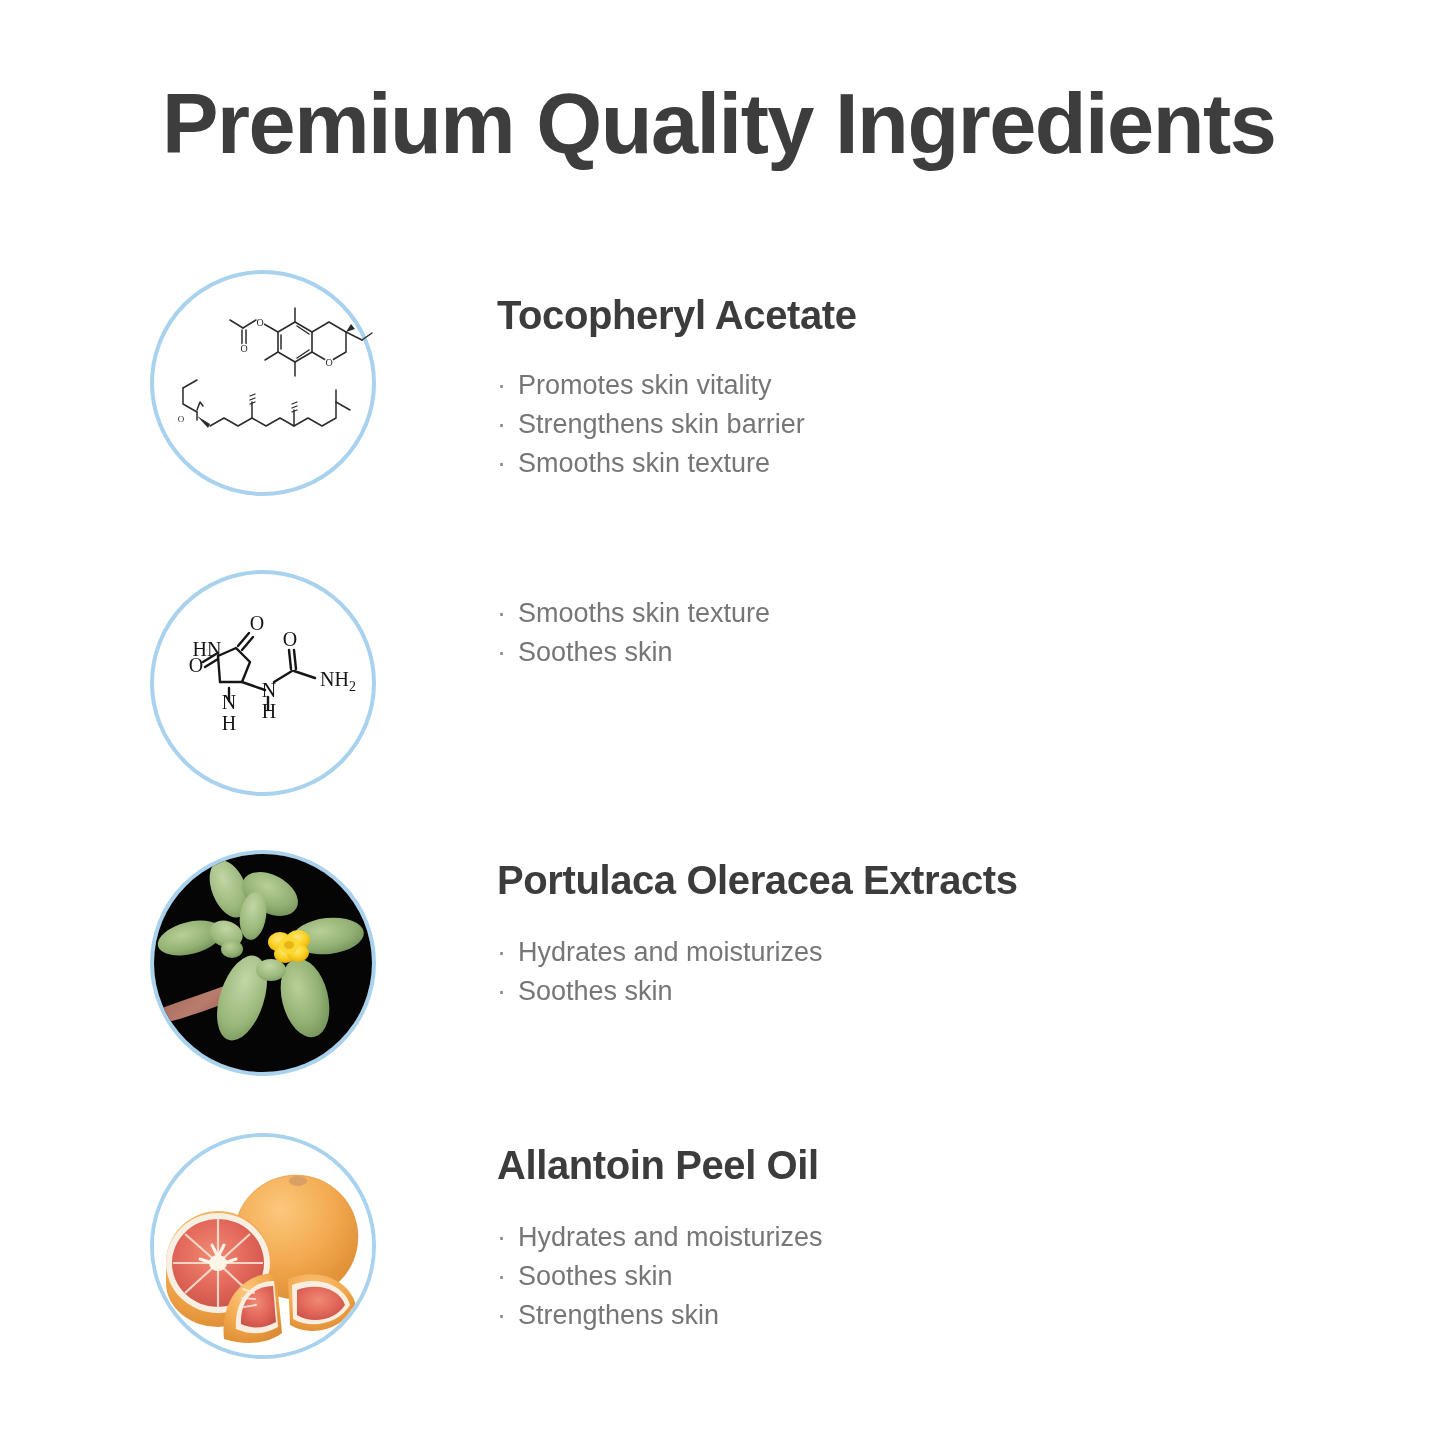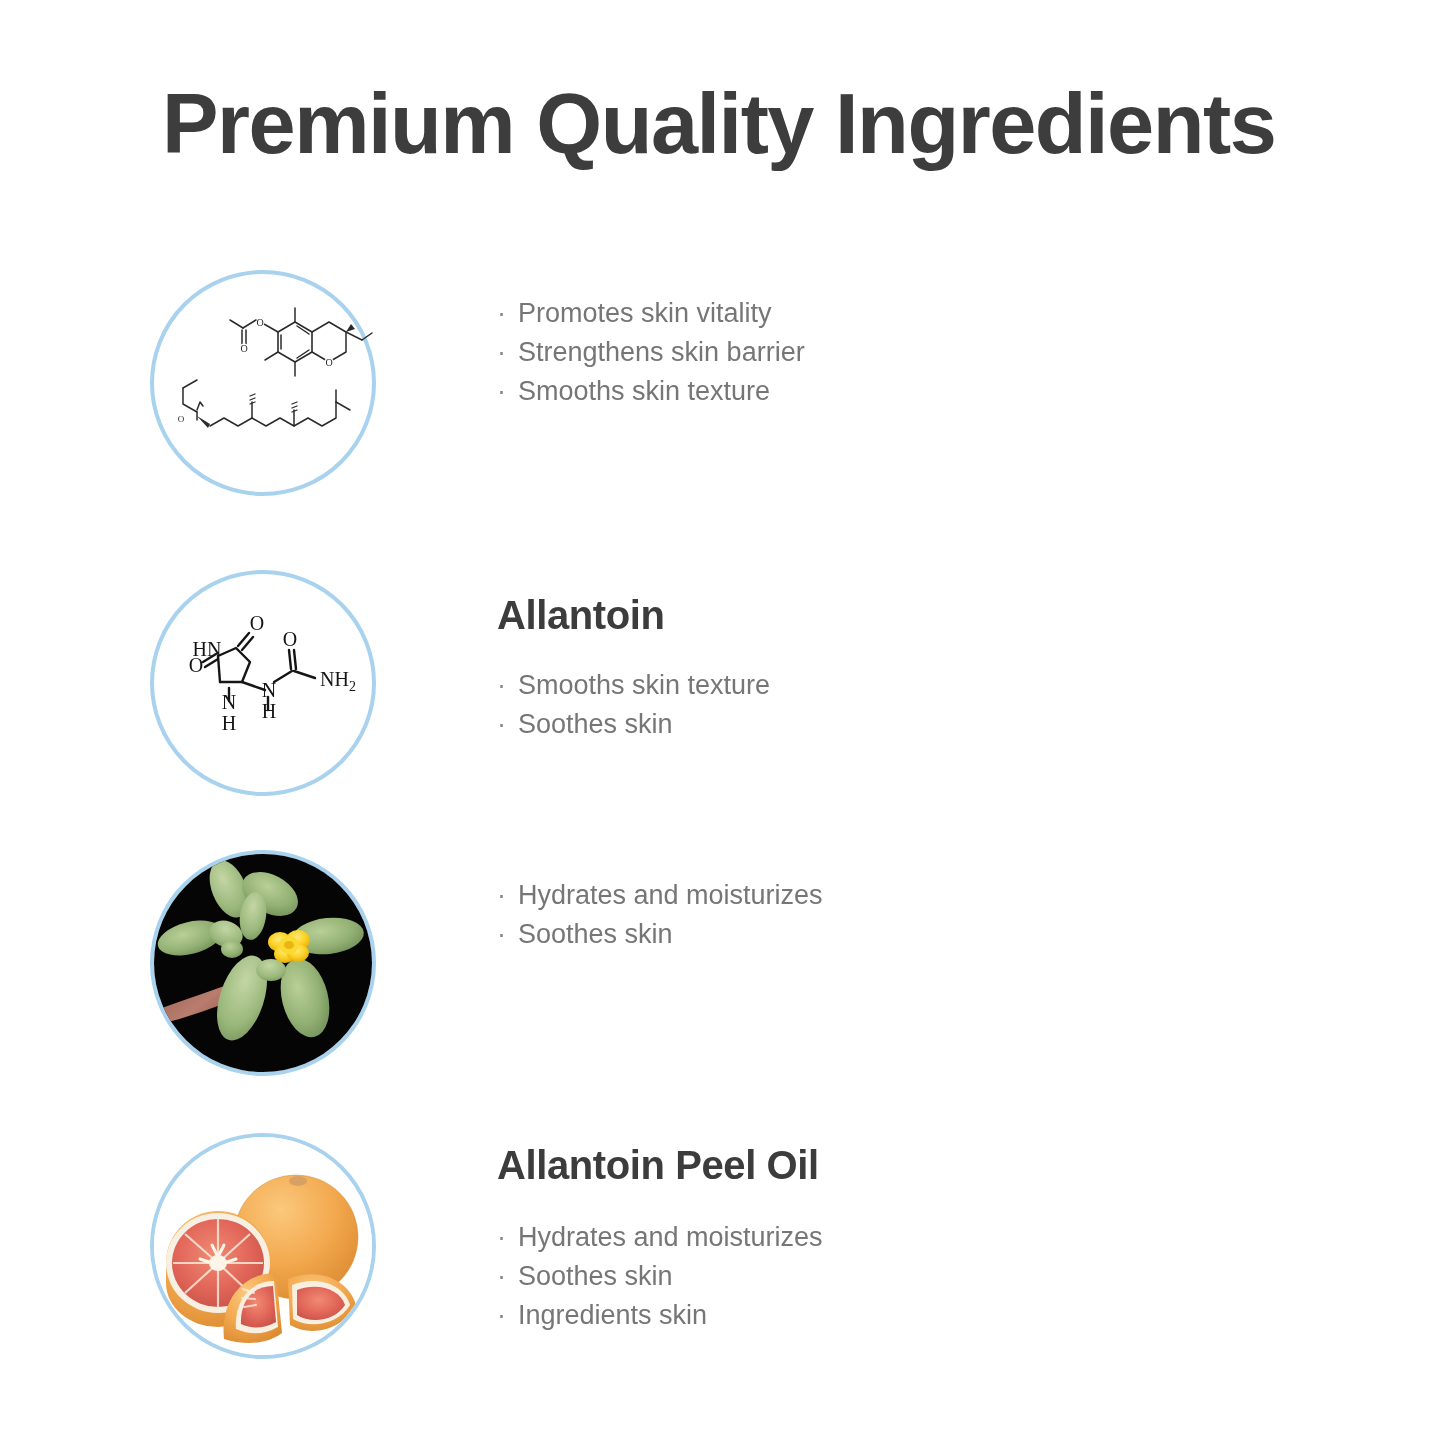--- a/index.html
+++ b/index.html
@@ -187,20 +187,21 @@
             <line x1="100" y1="130" x2="105" y2="128"></line>
             <line x1="100" y1="126" x2="105" y2="124"></line>
             <line x1="142" y1="142" x2="147" y2="140"></line>
             <line x1="142" y1="138" x2="147" y2="136"></line>
             <line x1="142" y1="134" x2="147" y2="132"></line>
           </g>
         </g>
       </svg>
     </div>
     <div class="text-block">
+      <div class="ingredient-name">Tocopheryl Acetate</div>
       <ul class="benefit-list">
         <li class="benefit-item"><span class="benefit-bullet">·</span><span>Promotes skin vitality</span></li>
         <li class="benefit-item"><span class="benefit-bullet">·</span><span>Strengthens skin barrier</span></li>
         <li class="benefit-item"><span class="benefit-bullet">·</span><span>Smooths skin texture</span></li>
       </ul>
     </div>
   </div>
 
   <div class="ingredient-row row-2">
     <div class="media-circle">
@@ -235,21 +236,20 @@
           <text x="140" y="76" text-anchor="middle">O</text>
           <text x="79" y="139" text-anchor="middle">N</text>
           <text x="79" y="160" text-anchor="middle">H</text>
           <text x="119" y="127" text-anchor="middle">N</text>
           <text x="119" y="148" text-anchor="middle">H</text>
           <text x="170" y="116">NH<tspan font-size="14" dy="5">2</tspan></text>
         </g>
       </svg>
     </div>
     <div class="text-block">
-      <div class="ingredient-name">Allantoin</div>
       <ul class="benefit-list">
         <li class="benefit-item"><span class="benefit-bullet">·</span><span>Smooths skin texture</span></li>
         <li class="benefit-item"><span class="benefit-bullet">·</span><span>Soothes skin</span></li>
       </ul>
     </div>
   </div>
 
   <div class="ingredient-row row-3">
     <div class="media-circle photo">
       <svg class="circle-art" viewBox="0 0 226 226">
@@ -297,20 +297,21 @@
           <ellipse cx="-9" cy="-3" rx="12" ry="10" fill="url(#flowerG)"></ellipse>
           <ellipse cx="9" cy="-5" rx="12" ry="10" fill="url(#flowerG)"></ellipse>
           <ellipse cx="-4" cy="9" rx="11" ry="9" fill="url(#flowerG)"></ellipse>
           <ellipse cx="9" cy="8" rx="11" ry="9" fill="url(#flowerG)"></ellipse>
           <ellipse cx="0" cy="0" rx="10" ry="9" fill="#fbd933"></ellipse>
           <ellipse cx="0" cy="0" rx="5" ry="4" fill="#e8b512"></ellipse>
         </g>
       </svg>
     </div>
     <div class="text-block">
+      <div class="ingredient-name">Portulaca Oleracea Extracts</div>
       <ul class="benefit-list">
         <li class="benefit-item"><span class="benefit-bullet">·</span><span>Hydrates and moisturizes</span></li>
         <li class="benefit-item"><span class="benefit-bullet">·</span><span>Soothes skin</span></li>
       </ul>
     </div>
   </div>
 
   <div class="ingredient-row row-4">
     <div class="media-circle photo">
       <svg class="circle-art" viewBox="0 0 226 226">
@@ -368,18 +369,18 @@
           <path d="M142,152 C168,142 194,152 200,172 C188,192 160,196 143,186 Z" fill="#f8efe0"></path>
           <path d="M147,157 C169,149 190,157 195,172 C185,188 161,191 147,182 Z" fill="url(#fleshG)"></path>
         </g>
       </svg>
     </div>
     <div class="text-block">
       <div class="ingredient-name">Allantoin Peel Oil</div>
       <ul class="benefit-list">
         <li class="benefit-item"><span class="benefit-bullet">·</span><span>Hydrates and moisturizes</span></li>
         <li class="benefit-item"><span class="benefit-bullet">·</span><span>Soothes skin</span></li>
-        <li class="benefit-item"><span class="benefit-bullet">·</span><span>Ingredients skin</span></li>
+        <li class="benefit-item"><span class="benefit-bullet">·</span><span>Strengthens skin</span></li>
       </ul>
     </div>
   </div>
 
 </div>
 
 </body></html>

